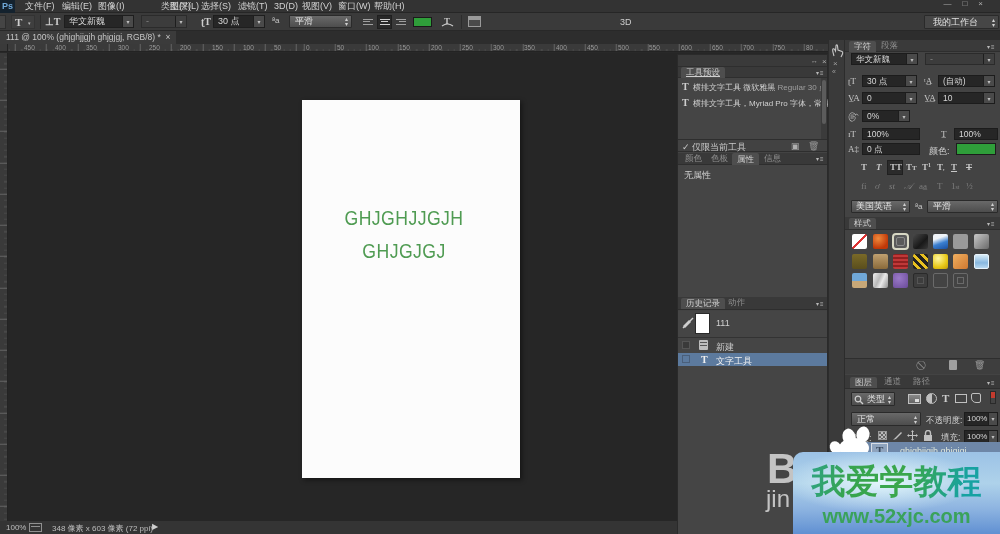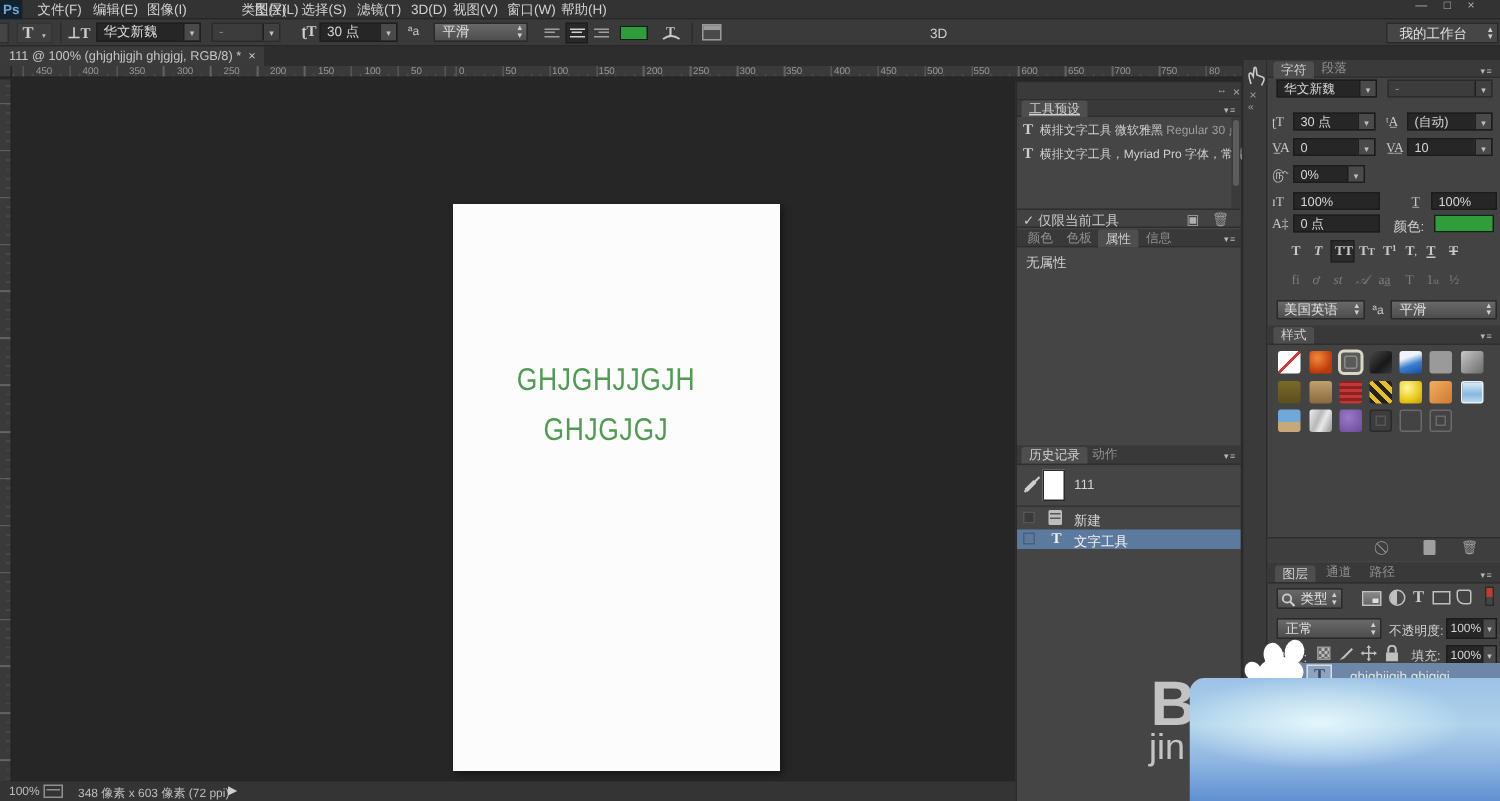--- a/index.html
+++ b/index.html
@@ -31,21 +31,21 @@
  background-size:auto 8px,auto 3px;background-repeat:repeat-x;background-position-y:0,5px;}
 .rnum{top:44px;font-size:6.5px;color:#999999;line-height:8px;}
 #corner{left:0;top:44px;width:8px;height:8px;background:#3a3a3a;border-right:1px solid #232323;border-bottom:1px solid #232323;}
 #vruler{left:0;top:53px;width:8px;height:468px;background:#3a3a3a;border-right:1px solid #232323;
  background-image:
   repeating-linear-gradient(to bottom,#636363 0px,#636363 1px,transparent 1px,transparent 31.25px),
   repeating-linear-gradient(to bottom,#484848 0px,#484848 1px,transparent 1px,transparent 6.25px);
  background-position:0 15.75px,0 15.75px;background-size:8px auto,4px auto;background-repeat:repeat-y;background-position-x:0,4px;}
 
 #canvas{left:8px;top:53px;width:820px;height:468px;background:#262626;}
-#doc{position:absolute;left:294px;top:47px;width:218px;height:378px;background:#fcfcfc;box-shadow:2px 2px 5px rgba(0,0,0,0.45);margin-top:36px;}
+#doc{position:absolute;left:294px;top:47px;width:218px;height:378px;background:#fcfcfc;box-shadow:2px 2px 5px rgba(0,0,0,0.45);}
 .gtxt{position:absolute;left:-7px;width:218px;text-align:center;color:#4f9b52;font-size:21px;letter-spacing:0.5px;line-height:21px;transform:scaleX(0.84);}
 
 #statusbar{left:0;top:521px;width:677px;height:13px;background:#343434;color:#bdbdbd;line-height:13px;font-size:8.5px;}
 
 .ptab{position:absolute;height:11px;line-height:11px;padding:0 5px;color:#cfcfcf;background:#4e4e4e;border-radius:2px 2px 0 0;font-size:8.5px;white-space:nowrap;}
 .ptab.dim{background:transparent;color:#8f8f8f;font-family:Liberation Mono, monospace;}
 .pmenu{position:absolute;color:#b8b8b8;font-size:6px;letter-spacing:1px;}
 #midcol{left:677px;top:54px;width:151px;height:480px;background:#434343;border:1px solid #2a2a2a;border-bottom:none;}
 #strip{left:828px;top:40px;width:17px;height:494px;background:#3a3a3a;border-left:1px solid #2c2c2c;border-right:1px solid #2c2c2c;}
 #rightcol{left:845px;top:40px;width:155px;height:494px;background:#434343;}
@@ -373,13 +373,15 @@
 
 <div class="ab" id="wmB">B</div>
 <div class="ab" id="wmjin">jin</div>
 <svg class="ab" style="left:822px;top:422px;" width="56" height="36" viewBox="0 0 56 36">
  <ellipse cx="27" cy="15" rx="6.5" ry="8.5" fill="#fff" transform="rotate(-12 27 15)"></ellipse>
  <ellipse cx="41" cy="12.5" rx="6.5" ry="8" fill="#fff" transform="rotate(10 41 12.5)"></ellipse>
  <ellipse cx="13.5" cy="25.5" rx="5.5" ry="6.5" fill="#fff" transform="rotate(-30 13.5 25.5)"></ellipse>
  <ellipse cx="32" cy="26" rx="15" ry="10" fill="#fff"></ellipse>
 </svg>
 <div class="ab" id="wmrect">
+ <div id="wmtxt1" style="background:linear-gradient(105deg,#2aa39c 0%,#37a44e 28%,#3aa74b 55%,#17a2a1 82%,#14a1a3 100%);-webkit-background-clip:text;background-clip:text;color:transparent;">我爱学教程</div>
+ <div id="wmtxt2">www.52xjc.com</div>
 </div>
 
 </body></html>

